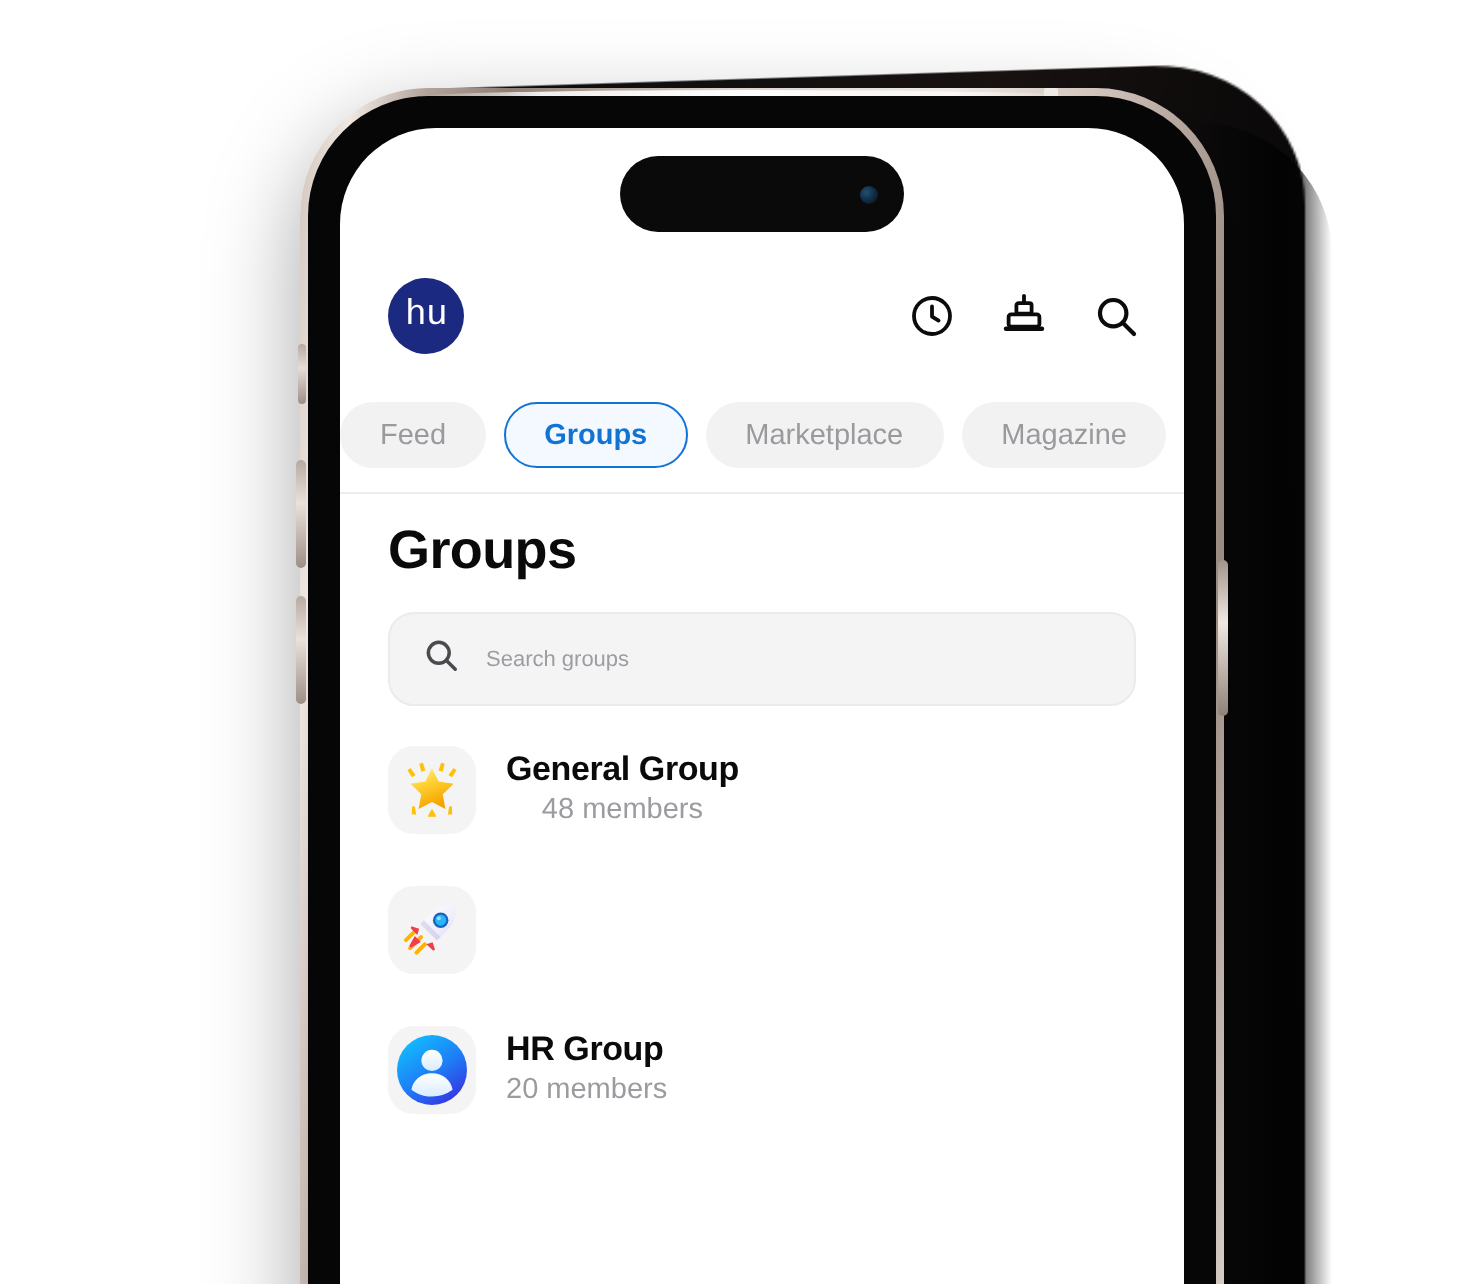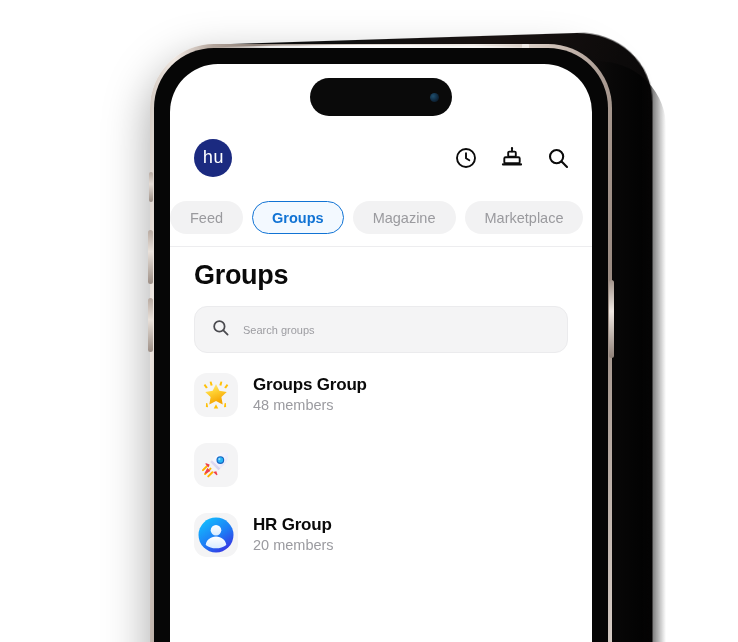--- a/index.html
+++ b/index.html
@@ -353,20 +353,21 @@
     font-weight: 700;
     color: #0a0a0a;
     line-height: 1.22;
     letter-spacing: -0.2px;
   }
   .group-meta {
     font-size: 14.5px;
     color: #9b9ba0;
     line-height: 1.3;
     margin-top: 1px;
+    text-align: center;
   }
 </style>
 </head>
 <body>
 
 <div id="scene">
 
   <div class="phone-depth"></div>
   <div class="phone-depth-shadow"></div>
 
@@ -414,22 +415,22 @@
                 <circle cx="10.6" cy="10.6" r="6.6"></circle>
                 <path d="M15.6 15.6 21 21"></path>
               </svg>
             </span>
           </div>
         </div>
 
         <div class="tabs-row">
           <div class="tab">Feed</div>
           <div class="tab active">Groups</div>
+          <div class="tab">Marketplace</div>
           <div class="tab">Magazine</div>
-          <div class="tab">Marketplace</div>
         </div>
         <div class="tabs-sep"></div>
 
         <div class="page-title">Groups</div>
 
         <div class="search-wrap">
           <span>
             <svg class="search-icon" viewBox="0 0 24 24" fill="none" stroke="currentColor" stroke-width="2.2" stroke-linecap="round" stroke-linejoin="round">
               <circle cx="10.6" cy="10.6" r="6.6"></circle>
               <path d="M15.6 15.6 21 21"></path>
@@ -456,21 +457,21 @@
                   <path d="M13.2 3.6l1.3 4.1-2.2.6-1-4.2z"></path>
                   <path d="M22.8 3.6l-1.3 4.1 2.2.6 1-4.2z"></path>
                   <path d="M18 27.9l2.4 4.3h-4.8z"></path>
                   <path d="M8.9 26.8l.7 4.3-2.3-.3.2-4.2z"></path>
                   <path d="M27.1 26.8l-.7 4.3 2.3-.3-.2-4.2z"></path>
                 </g>
                 <path fill="url(#gStar)" d="M18 6.4l3.5 7.1 7.9 1.2-5.7 5.5 1.4 7.8L18 24.3l-7.1 3.7 1.4-7.8-5.7-5.5 7.9-1.2z"></path>
               </svg>
             </div>
             <div class="group-text">
-              <div class="group-name">Groups Group</div>
+              <div class="group-name">General Group</div>
               <div class="group-meta">48 members</div>
             </div>
           </div>
 
           <div class="group-item">
             <div class="group-avatar">
               <svg width="34" height="34" viewBox="0 0 36 36">
                 <defs>
                   <linearGradient id="gBody" x1="0" y1="0" x2="1" y2="1">
                     <stop offset="0%" stop-color="#ffffff"></stop>

